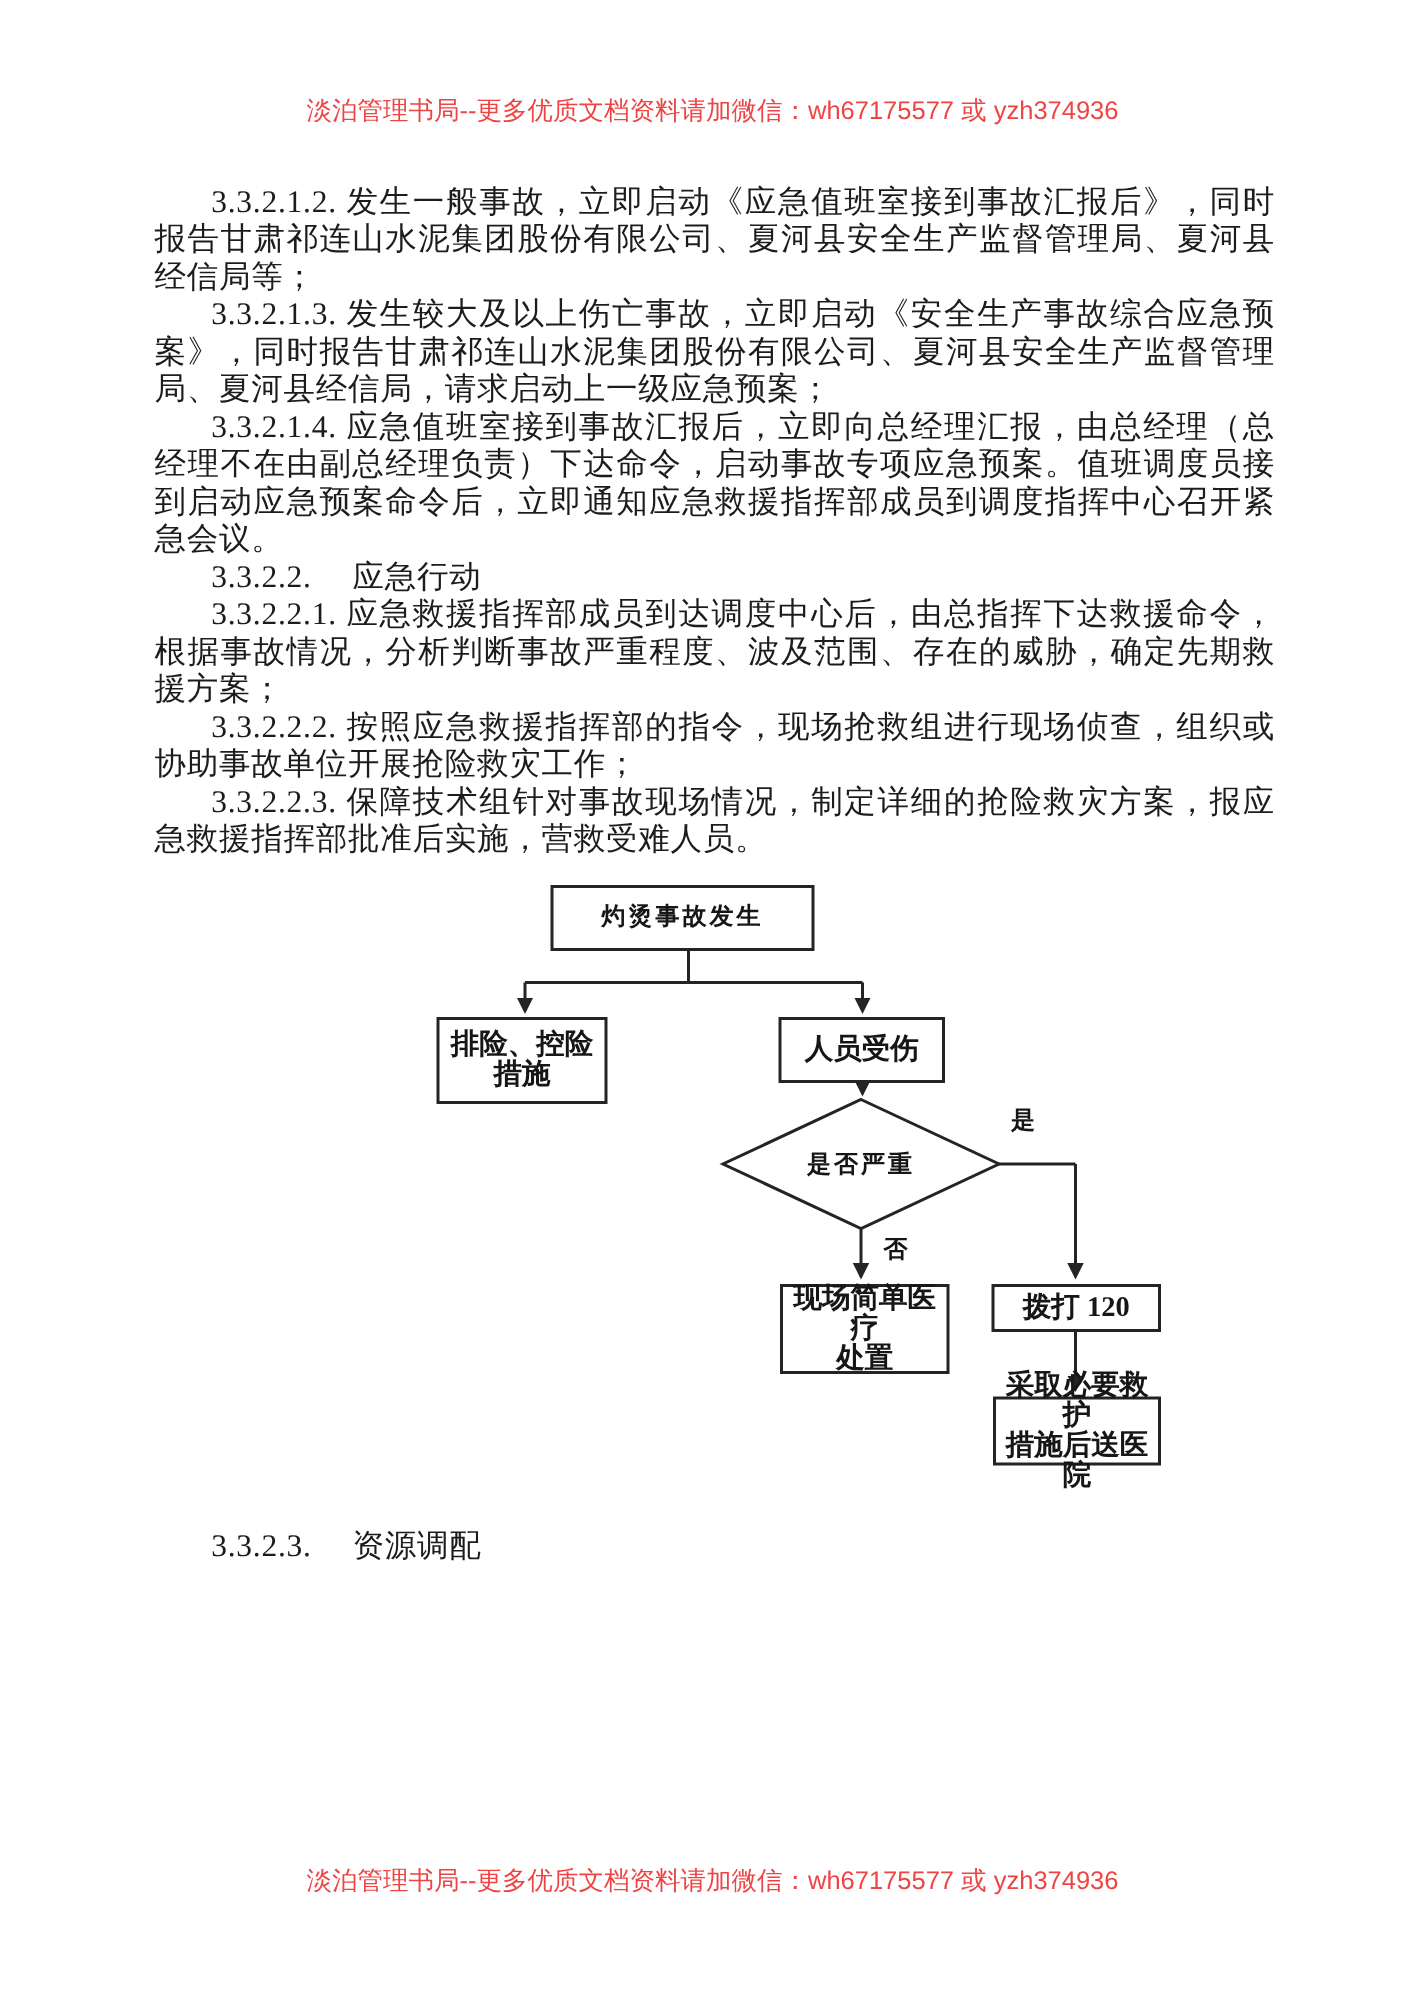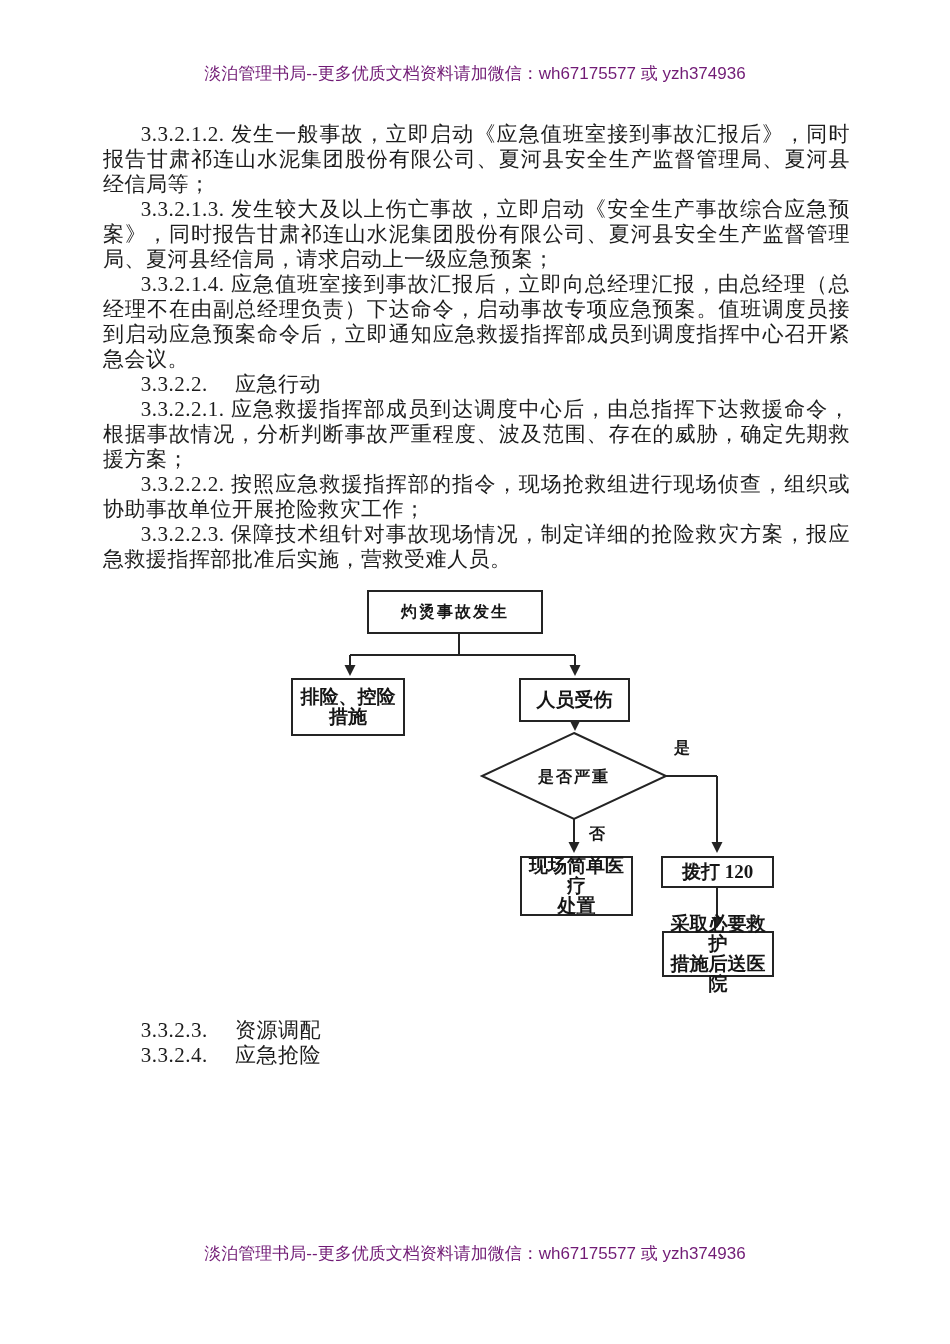--- a/index.html
+++ b/index.html
@@ -5,21 +5,21 @@
   html,body { margin:0; padding:0; background:#ffffff; }
   .page {
     position:relative; width:950px; height:1344px; margin:0 auto;
     background:#ffffff; overflow:hidden;
     font-family:"Liberation Serif","DejaVu Serif",serif;
     color:#1c1c1c;
   }
   .watermark {
     position:absolute; left:0; width:100%; text-align:center;
     font-family:"Liberation Sans","DejaVu Sans",sans-serif;
-    font-size:17px; line-height:22px; color:#701a75;
+    font-size:17px; line-height:22px; color:#ef4444;
   }
   .wm-top    { top:63px; }
   .wm-bottom { top:1243px; }
 
   .doc-text {
     position:absolute; left:103px; width:747px;
     font-size:21px; line-height:25px; text-align:justify;
     letter-spacing:0.5px;
   }
   .doc-text p { margin:0; text-indent:1.8em; }
@@ -104,18 +104,17 @@
       <span>拨打 120</span>
     </div>
     <div class="fc-box" id="fc-hospital">
       <span>采取必要救护</span>
       <span>措施后送医院</span>
     </div>
   </div>
 
   <div class="doc-text text-bottom">
     <p>3.3.2.3.　 资源调配</p>
-    <p>3.3.2.4.　 应急抢险</p>
   </div>
 
   <div class="watermark wm-bottom">淡泊管理书局--更多优质文档资料请加微信：wh67175577 或 yzh374936</div>
 
 </div>
 
 </body></html>

